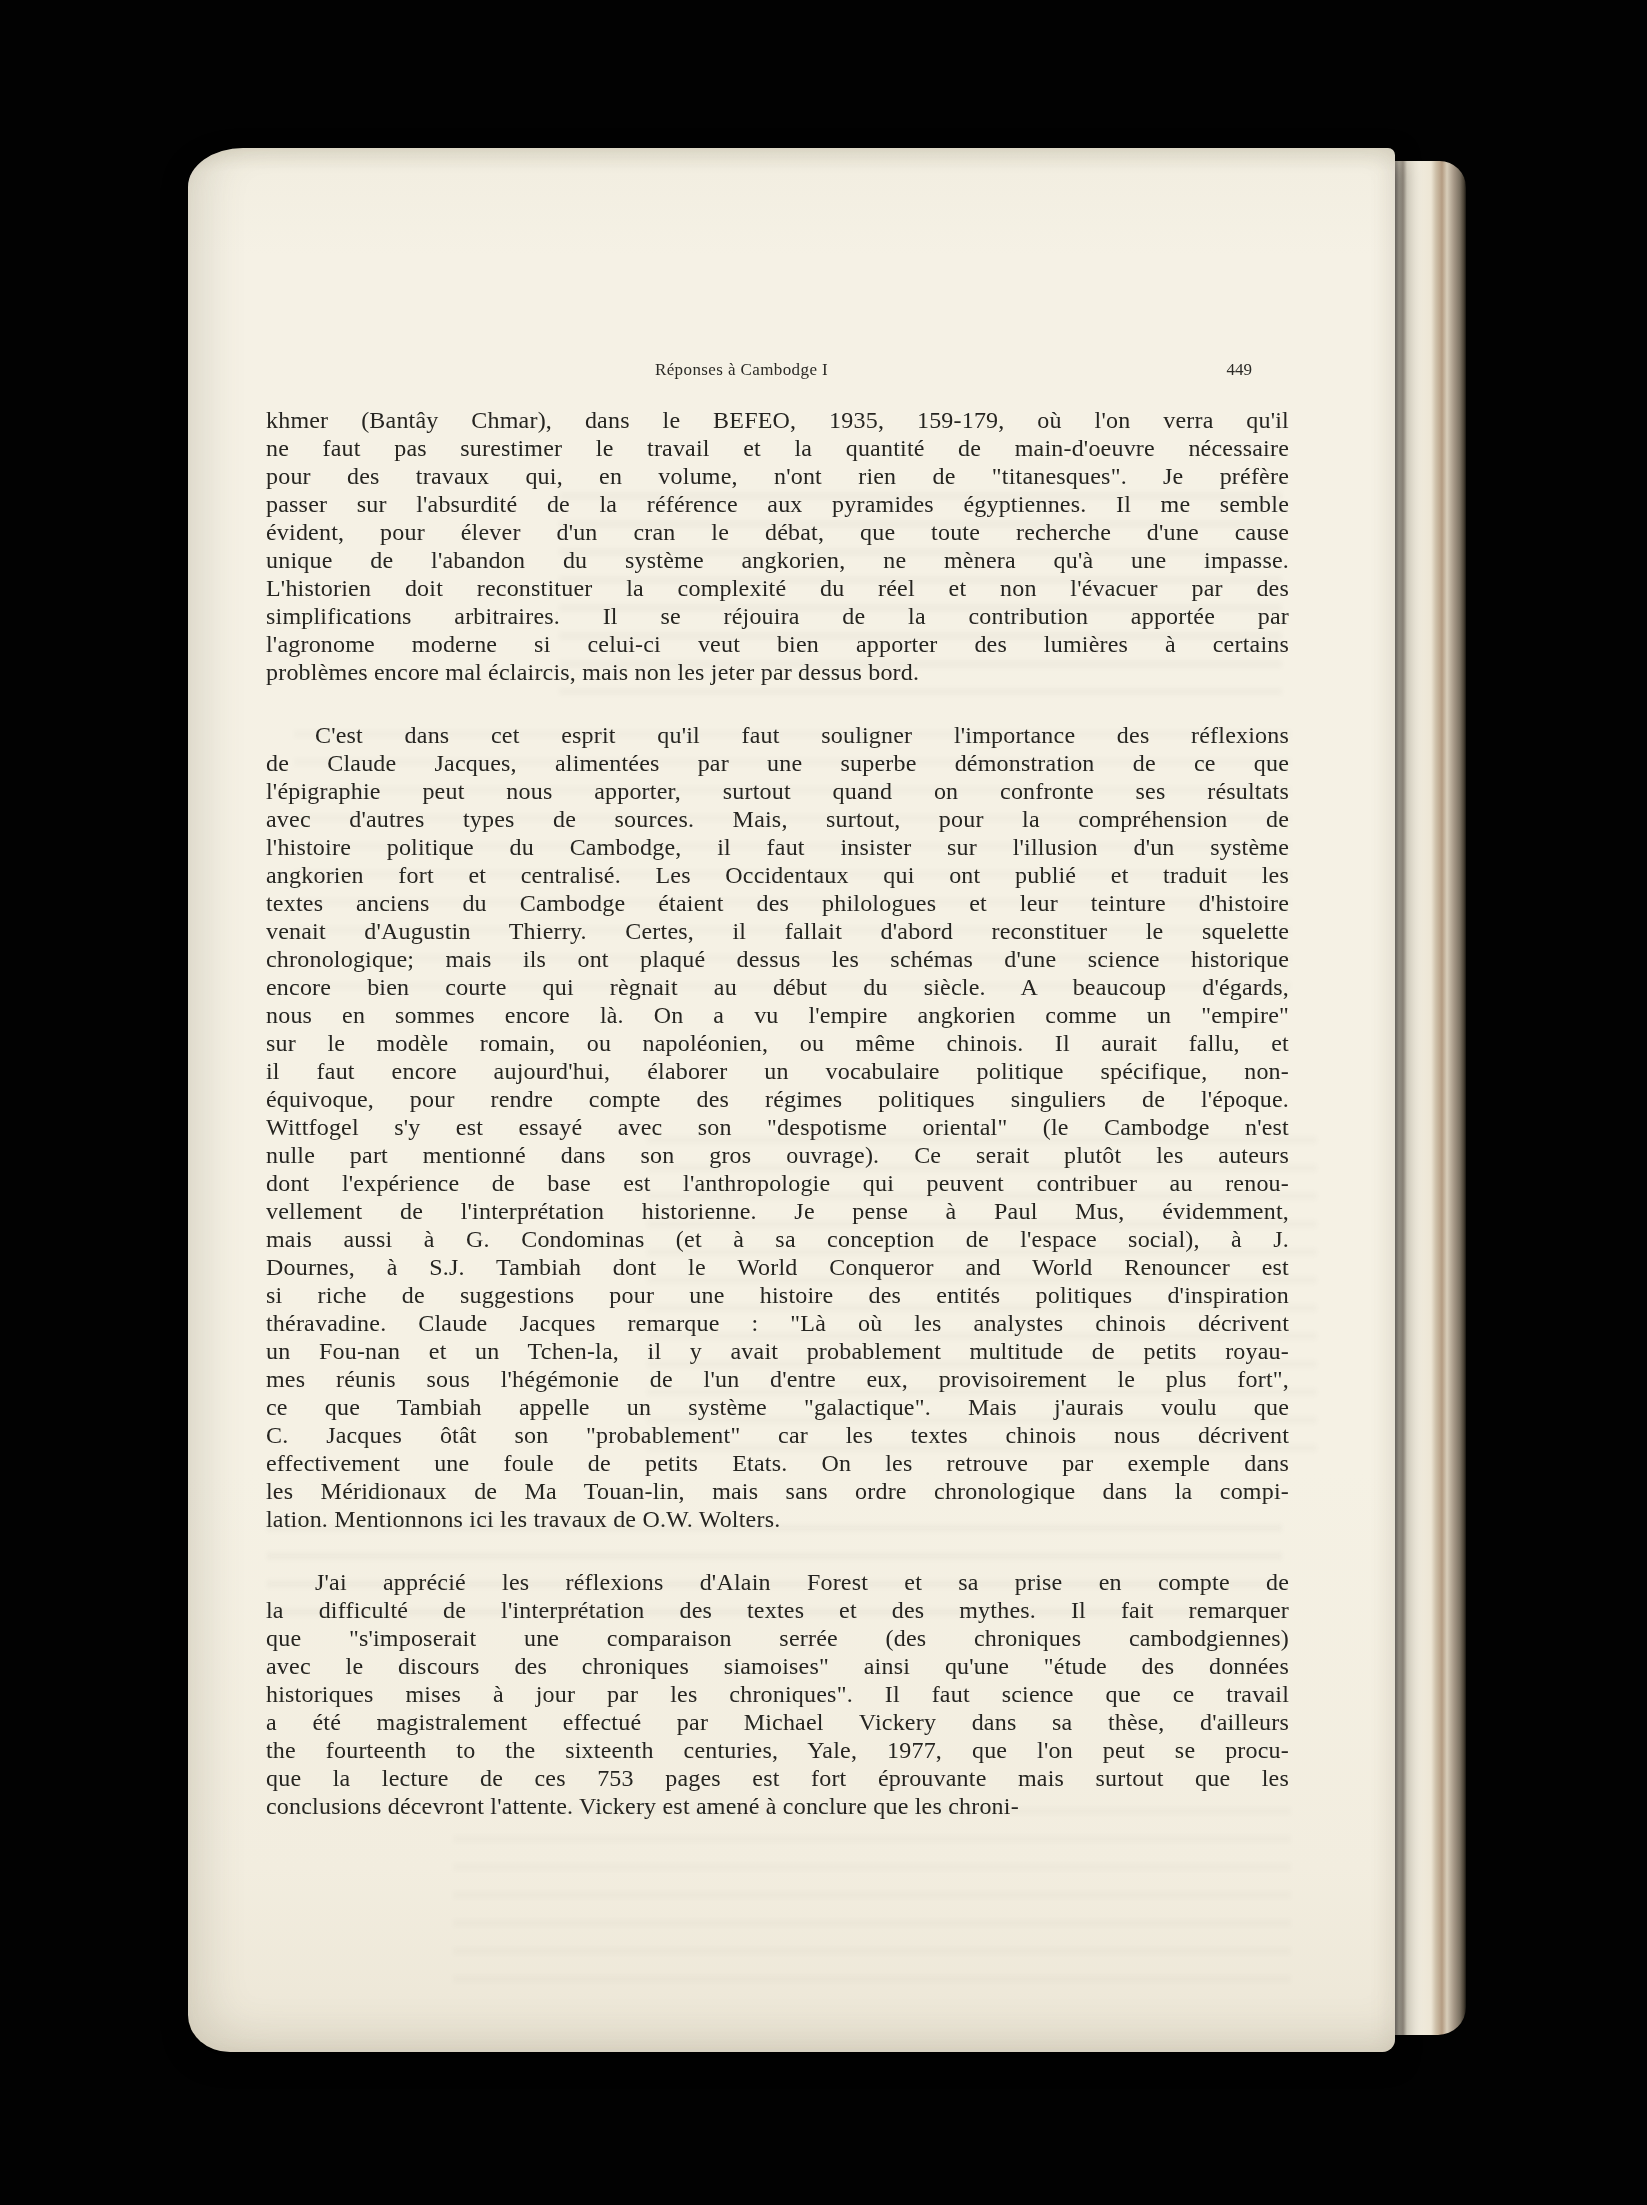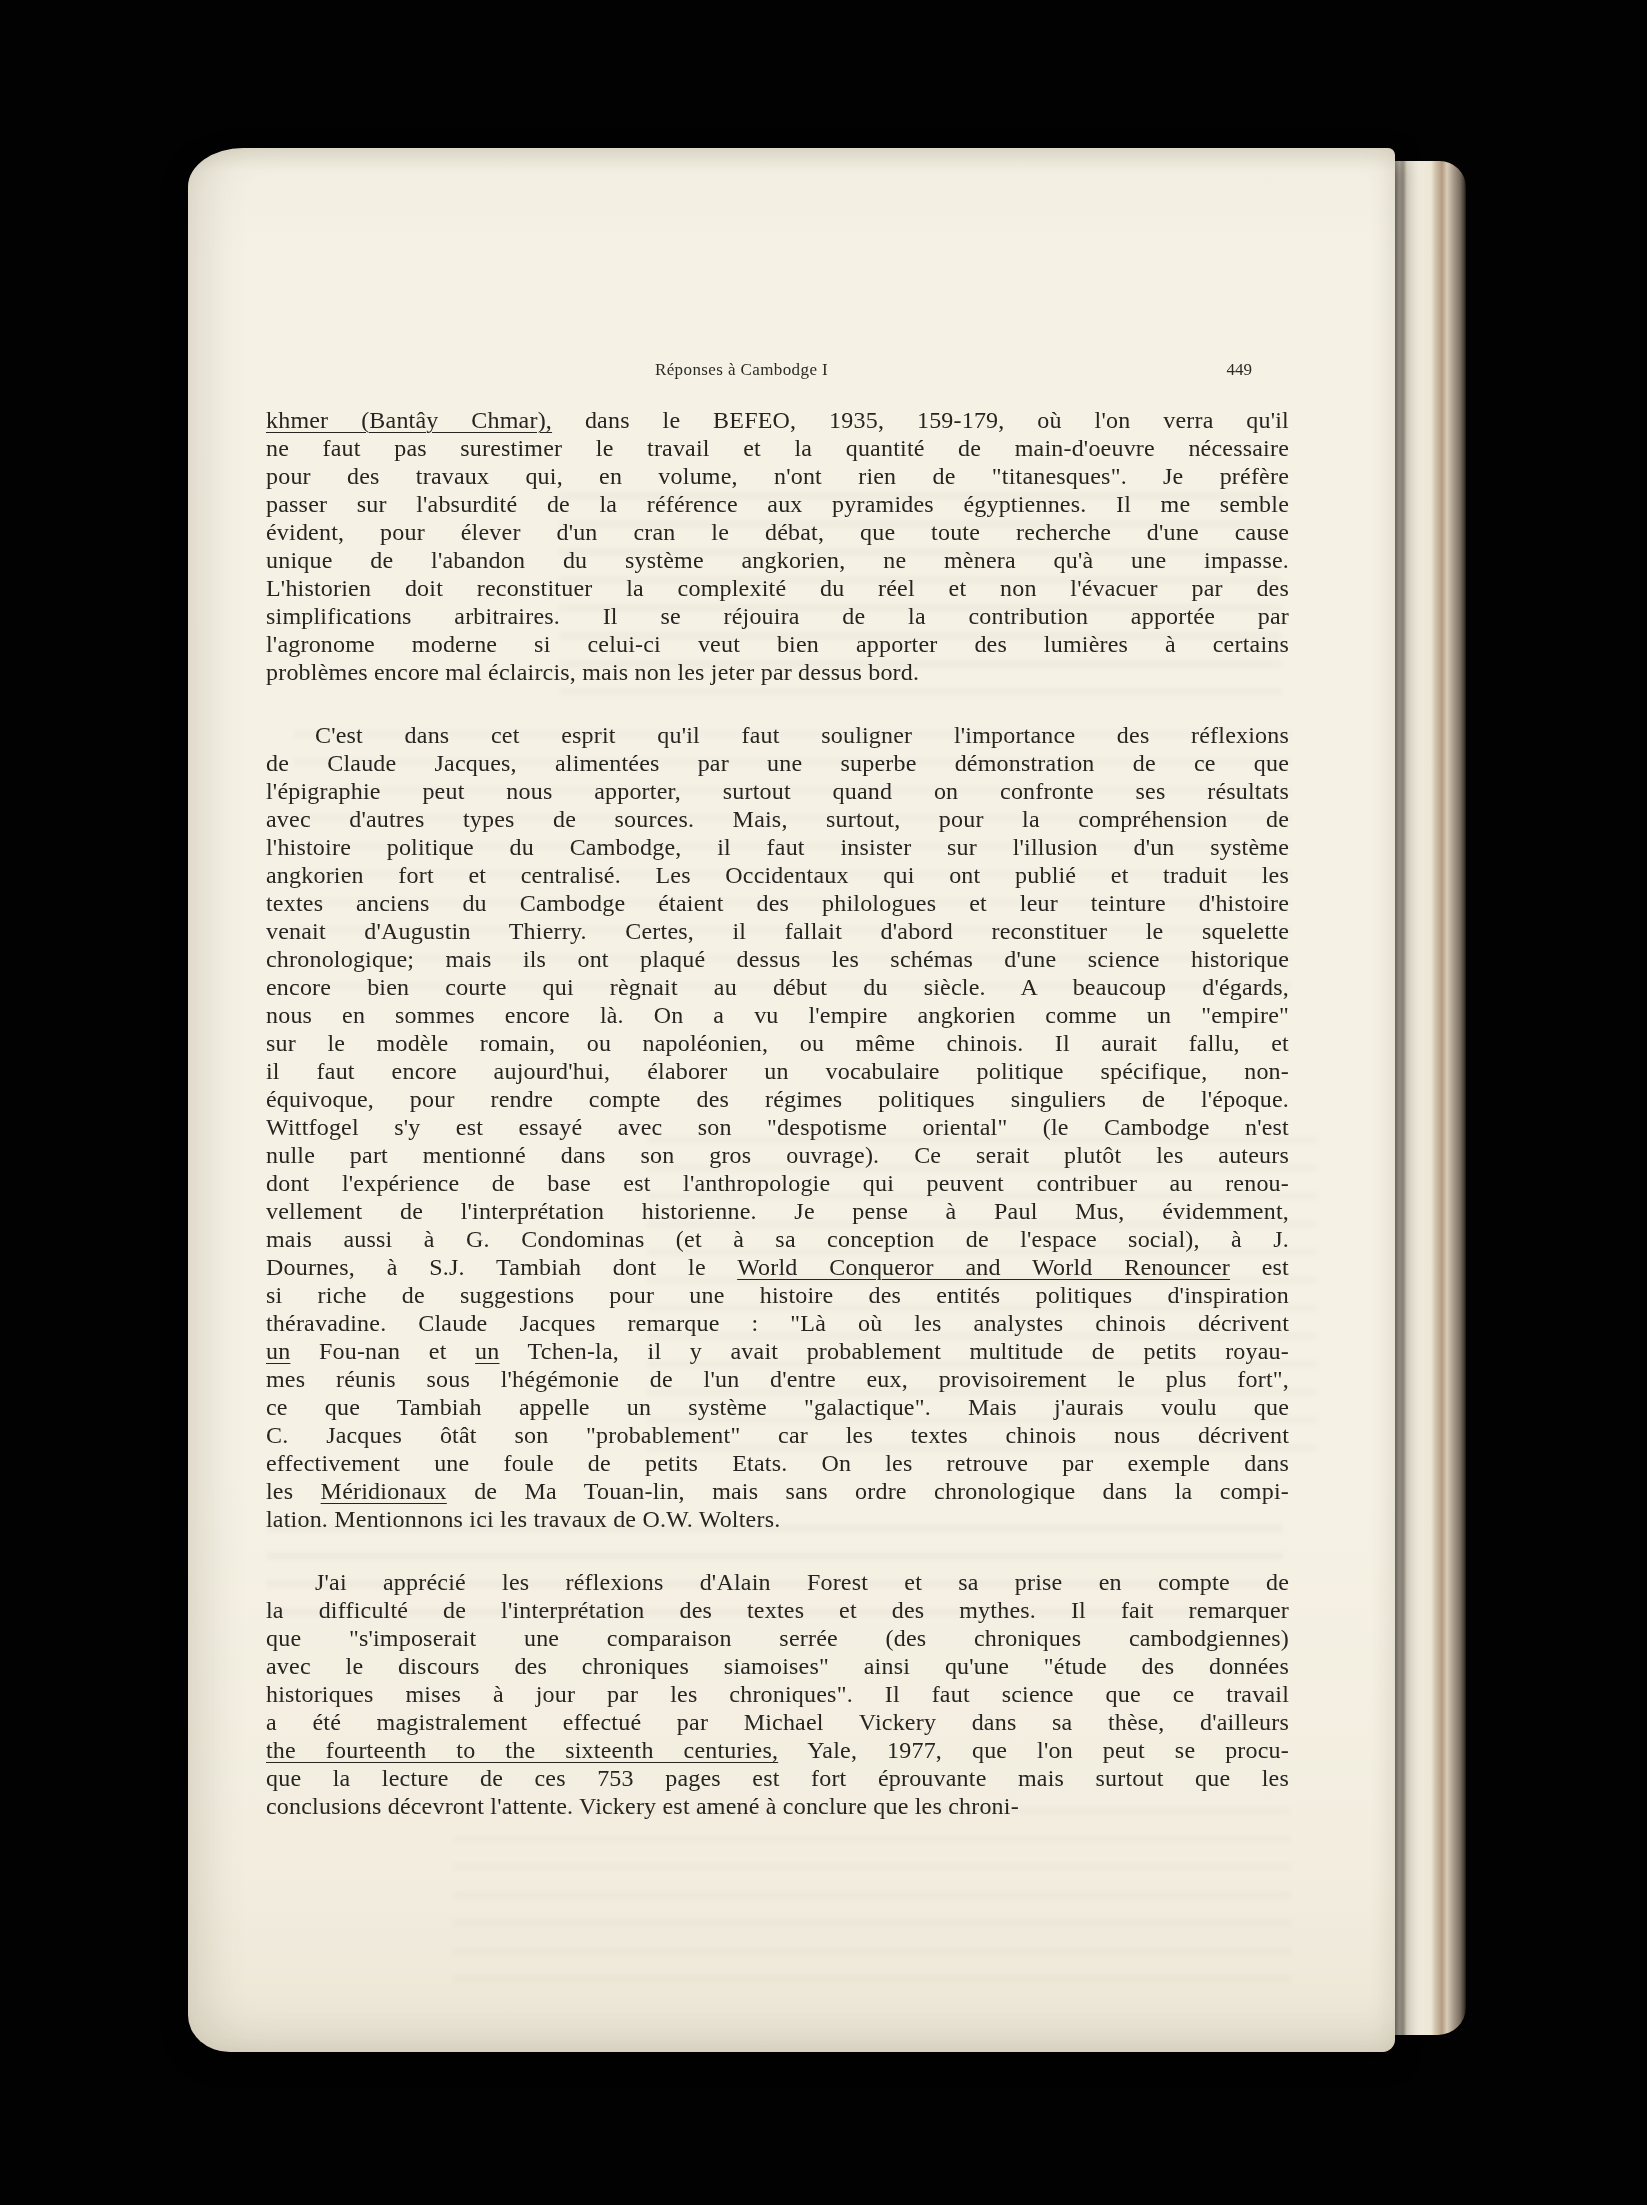--- a/index.html
+++ b/index.html
@@ -64,21 +64,20 @@
   .para:last-child{margin-bottom:0;}
   .line{
     text-align:justify;
     text-align-last:justify;
     text-justify:inter-word;
     white-space:normal;
   }
   .line.last{text-align-last:left;}
   .line.indent{padding-left:49px;}
   .u{
-    text-decoration:underline;
     text-decoration-thickness:1.4px;
     text-underline-offset:4.4px;
   }
 </style>
 </head>
 <body>
 
 <div class="page-stack"></div>
 
 <div class="page">

